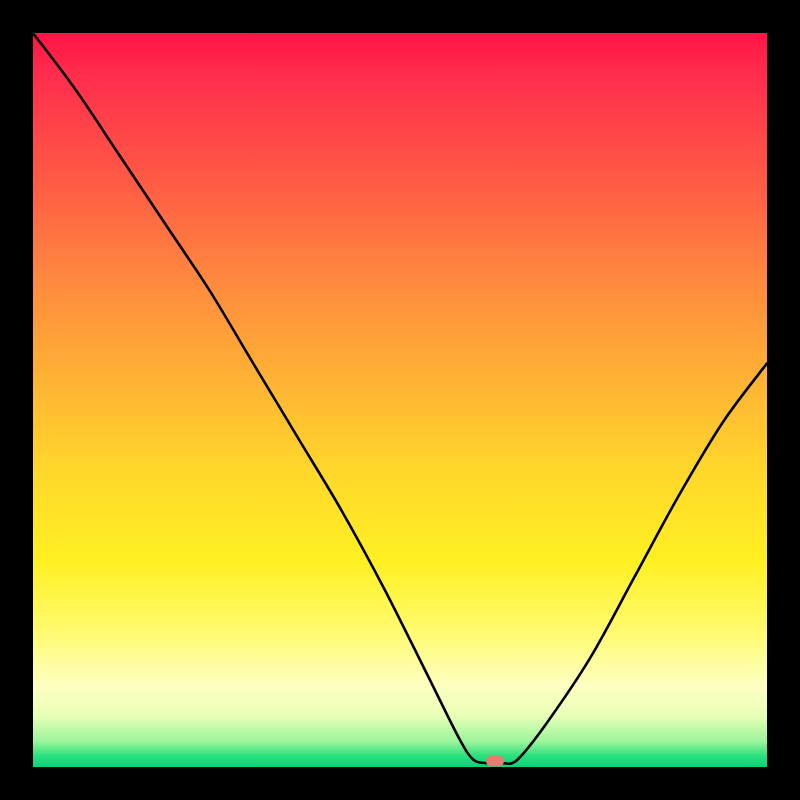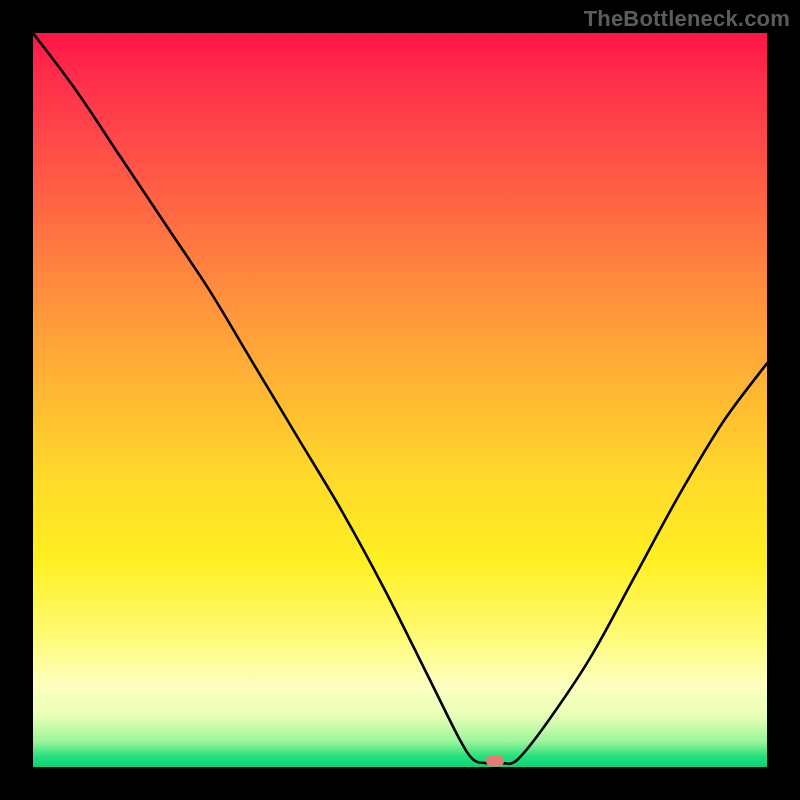--- a/index.html
+++ b/index.html
@@ -66,21 +66,20 @@
     font-size: 22px;
     font-weight: 600;
     letter-spacing: 0.2px;
     user-select: none;
   }
 </style>
 </head>
 <body>
 
 <div class="frame">
-  <div class="watermark">TheBottleneck.com</div>
 
   <div class="plot">
     <div class="gradient"></div>
 
     <svg class="curve" viewBox="0 0 734 734" preserveAspectRatio="none">
       <path d="M 0.0 0.0 C 7.3 9.8, 29.4 37.9, 44.0 58.7 C 58.7 79.5, 73.4 102.8, 88.1 124.8 C 102.8 146.8, 117.4 168.8, 132.1 190.8 C 146.8 212.9, 161.5 233.7, 176.2 256.9 C 190.8 280.1, 205.5 305.8, 220.2 330.3 C 234.9 354.8, 249.6 379.2, 264.2 403.7 C 278.9 428.2, 293.6 451.4, 308.3 477.1 C 323.0 502.8, 337.6 529.7, 352.3 557.8 C 367.0 586.0, 384.1 621.5, 396.4 645.9 C 408.6 670.4, 418.4 691.2, 425.7 704.6 C 433.1 718.1, 435.5 722.4, 440.4 726.7 C 445.3 730.9, 450.2 729.7, 455.1 730.3 C 460.0 730.9, 464.9 730.9, 469.8 730.3 C 474.7 729.7, 477.1 733.4, 484.4 726.7 C 491.8 719.9, 501.6 707.1, 513.8 690.0 C 526.0 672.8, 543.2 648.4, 557.8 623.9 C 572.5 599.4, 587.2 570.1, 601.9 543.2 C 616.6 516.2, 631.2 488.1, 645.9 462.4 C 660.6 436.7, 675.3 411.0, 690.0 389.0 C 704.6 367.0, 726.7 340.1, 734.0 330.3" fill="none" stroke="#000" stroke-width="2.6" stroke-linecap="round" stroke-linejoin="round"></path>
     </svg>
 
     <div class="marker" style="left:462.4px;top:728.1px;background:#e77a71;"></div>
   </div>

